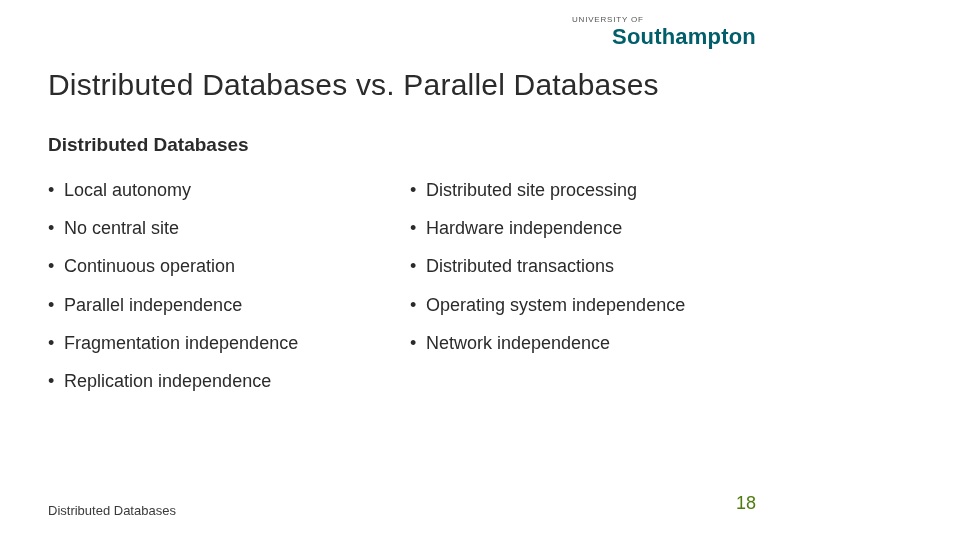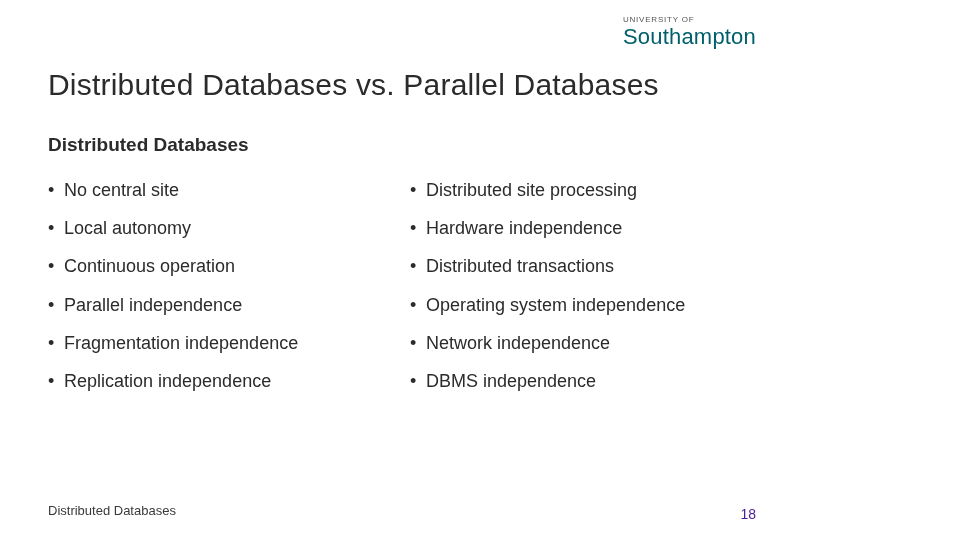--- a/index.html
+++ b/index.html
@@ -37,21 +37,22 @@
     color: var(--gray);
     margin-bottom: 2px;
   }
   .logo .name {
     font-size: 22px;
     font-weight: 600;
     color: var(--teal);
     letter-spacing: 0.2px;
   }
   .logo .name .s {
-    font-weight: 400;
+    font-weight: 700;
+    margin-left: 40px;
   }
   h1.title {
     position: absolute;
     left: 48px;
     top: 68px;
     margin: 0;
     font-size: 30px;
     font-weight: 400;
     color: #2b2b2b;
     letter-spacing: 0.2px;
@@ -101,58 +102,57 @@
   .footer-left {
     position: absolute;
     left: 48px;
     bottom: 22px;
     font-size: 13px;
     color: #3a3a3a;
   }
   .footer-right {
     position: absolute;
     right: 24px;
-    bottom: 18px;
-    font-size: 14px;
-    color: #4c1d95;
+    bottom: 26px;
+    font-size: 18px;
+    color: #4d7c0f;
   }
 </style>
 </head>
 <body>
 
 <div class="slide">
 
   <div class="logo">
     <div class="uni">UNIVERSITY OF</div>
     <div class="name"><span class="s">Southampton</span></div>
   </div>
 
   <h1 class="title">Distributed Databases vs. Parallel Databases</h1>
 
   <h2 class="subtitle">Distributed Databases</h2>
 
   <div class="columns">
     <div class="col">
       <ul class="bullets">
+        <li>Local autonomy</li>
         <li>No central site</li>
-        <li>Local autonomy</li>
         <li>Continuous operation</li>
         <li>Parallel independence</li>
         <li>Fragmentation independence</li>
         <li>Replication independence</li>
       </ul>
     </div>
     <div class="col">
       <ul class="bullets">
         <li>Distributed site processing</li>
         <li>Hardware independence</li>
         <li>Distributed transactions</li>
         <li>Operating system independence</li>
         <li>Network independence</li>
-        <li>DBMS independence</li>
       </ul>
     </div>
   </div>
 
   <div class="footer-left">Distributed Databases</div>
   <div class="footer-right">18</div>
 
 </div>
 
 </body></html>

